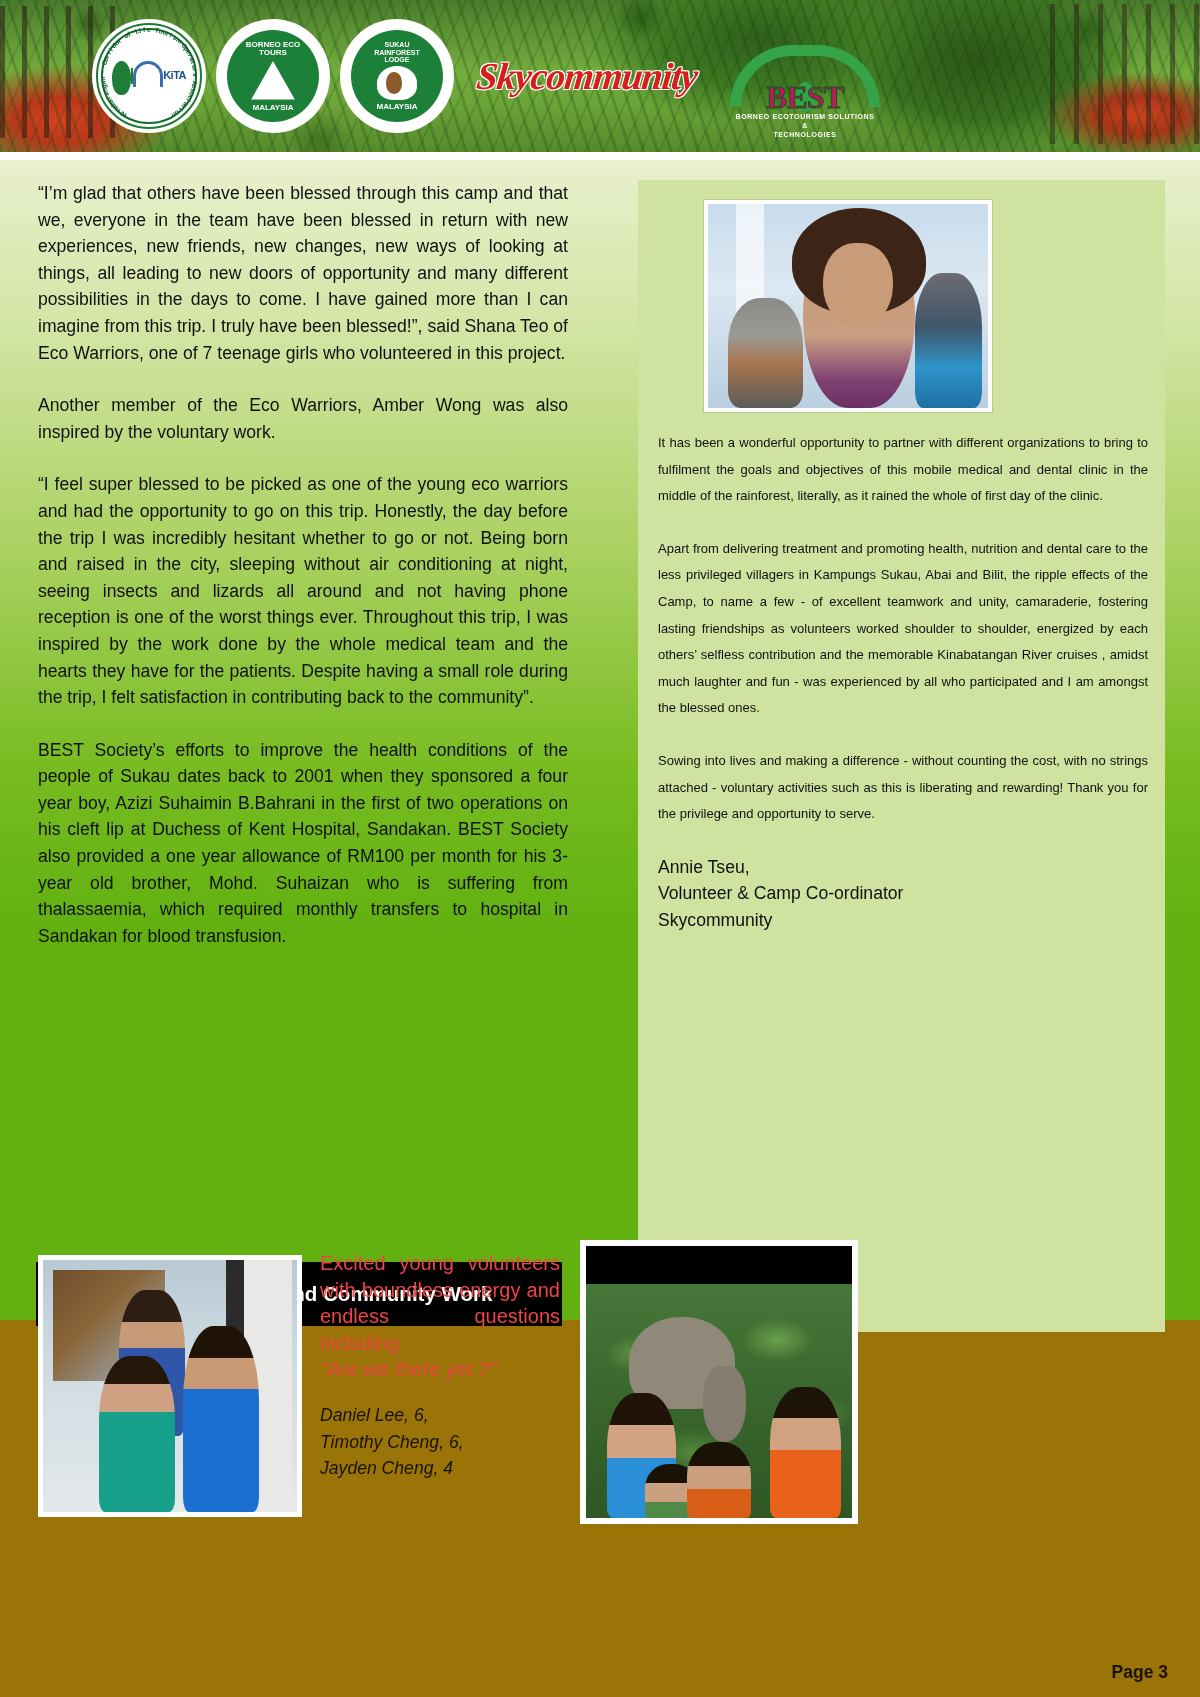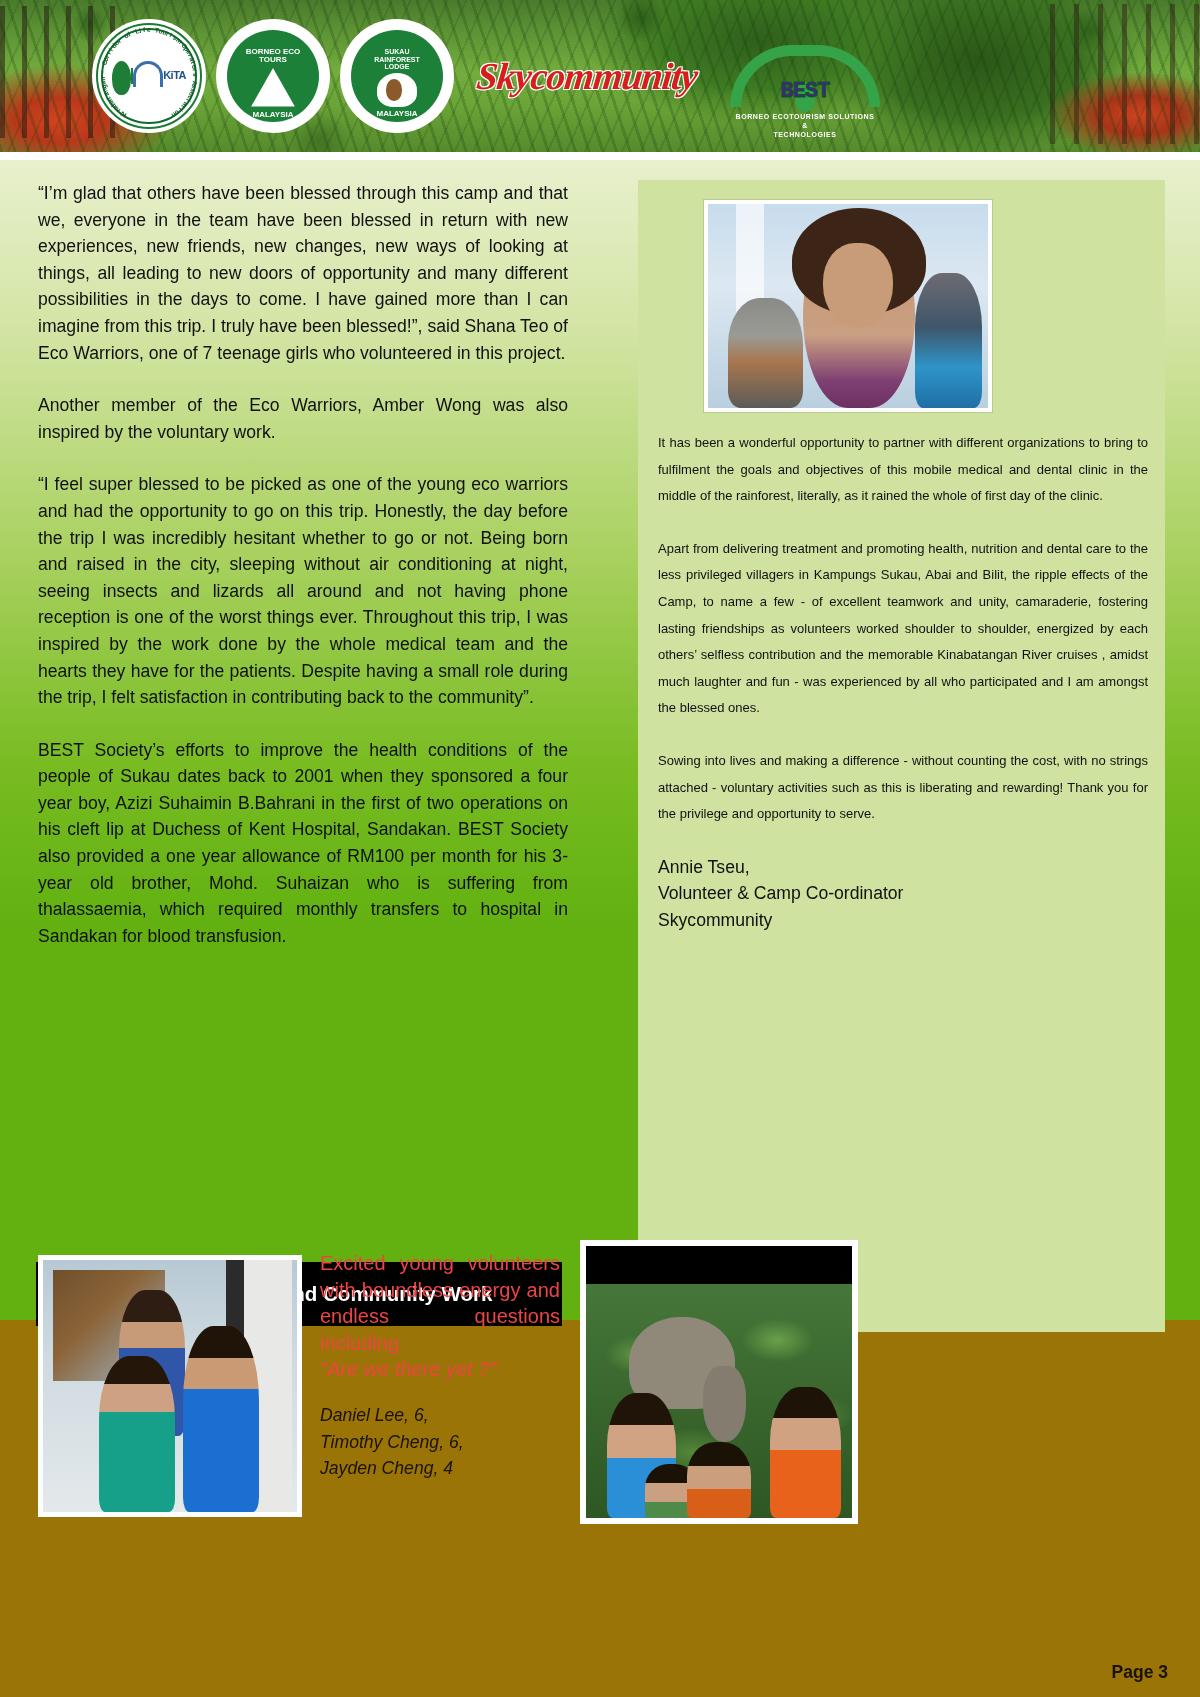--- a/index.html
+++ b/index.html
@@ -132,21 +132,21 @@
     clip-path: polygon(50% 4%, 92% 100%, 8% 100%);
   }
   .logo-green-disc {
     position: absolute; inset: 11px;
     border-radius: 50%;
     background: #1d8039;
   }
   .disc-inner {
     position: absolute; inset: 11px;
     border-radius: 50%;
-    display: flex; align-items: flex-end; justify-content: center;
+    display: flex; align-items: center; justify-content: center;
   }
 
   .sky-logo {
     flex: 0 0 auto;
     width: 230px;
     margin-left: 18px;
     text-align: center;
     font-family: "Liberation Serif", serif;
     font-style: italic;
     font-weight: bold;
@@ -172,22 +172,22 @@
     position: relative;
   }
   .best-leaf {
     position: absolute; left: 50%; top: 26px; transform: translateX(-50%);
     width: 20px; height: 30px;
     background: #35a348;
     border-radius: 50% 50% 50% 50% / 60% 60% 40% 40%;
   }
   .best-word {
     position: absolute; top: 62px; left: 50%; transform: translateX(-50%);
-    font-family: Liberation Mono, monospace;
-    font-weight: bold; font-size: 22px; color: #4c1d95;
+    font-family: Liberation Serif, serif;
+    font-weight: bold; font-size: 32px; color: #be185d;
     -webkit-text-stroke: 1px #0a5a1c;
     letter-spacing: -1px;
   }
   .best-sub {
     position: absolute; top: 96px; left: 50%; transform: translateX(-50%);
     font-size: 7px; font-weight: bold; color: #ffffff; text-align: center;
     line-height: 1.25; letter-spacing: 0.6px; white-space: nowrap;
   }
 
   .sabah-logo {

